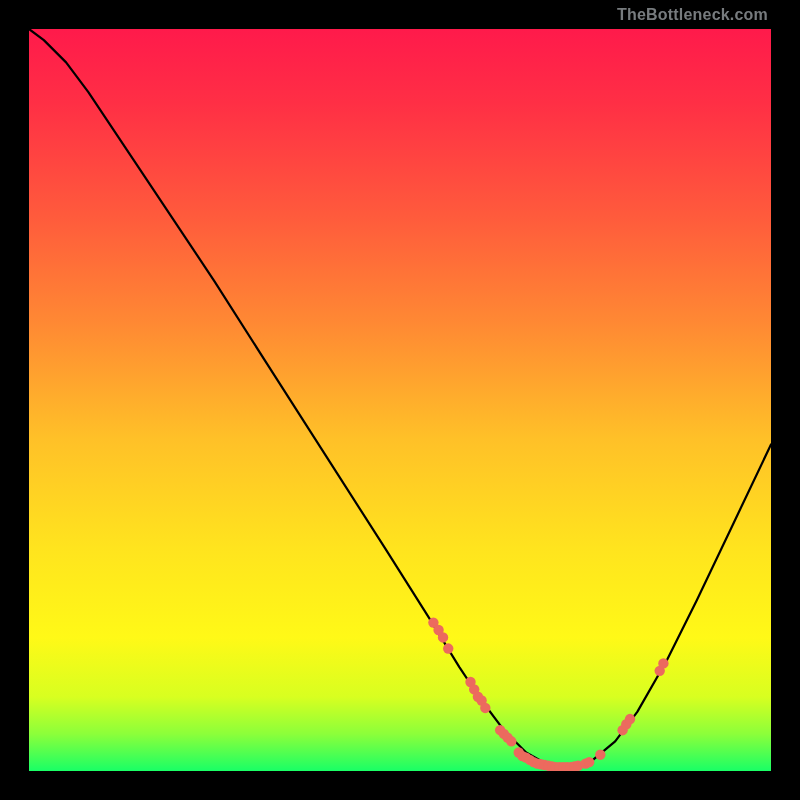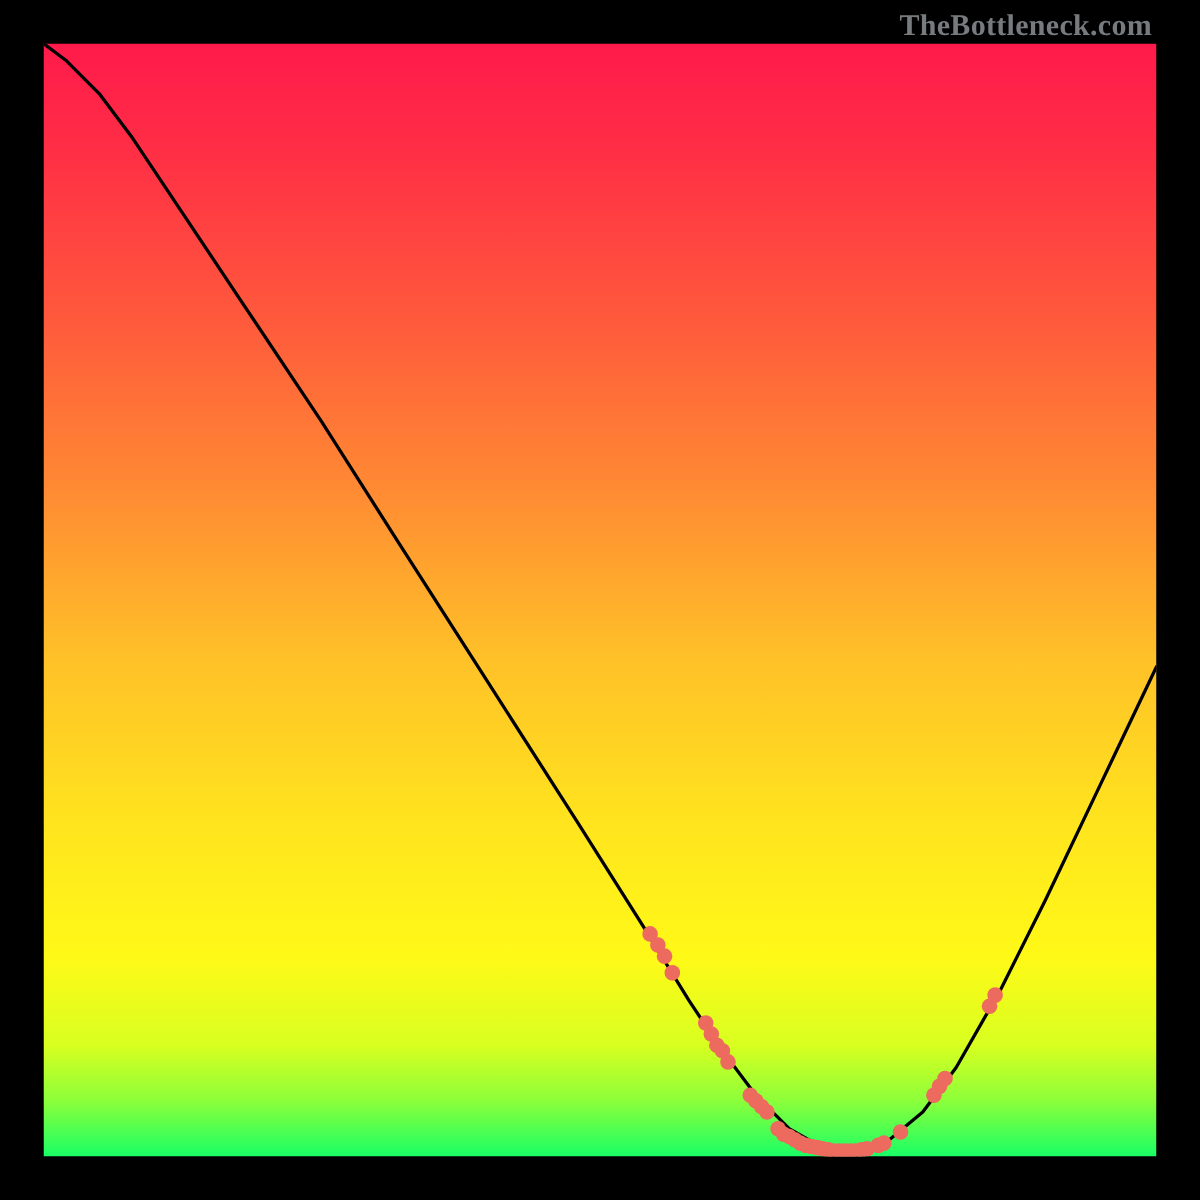--- a/index.html
+++ b/index.html
@@ -24,25 +24,24 @@
     left: 0;
     top: 0;
     width: 742px;
     height: 742px;
   }
   .watermark {
     position: absolute;
     top: 6px;
     right: 32px;
     color: #777b7e;
-    font-size: 20px;
+    font-size: 16px;
     font-weight: 600;
     letter-spacing: 0.2px;
     user-select: none;
-    font-family: Liberation Serif, serif;
   }
 </style>
 </head>
 <body>
 
 <div class="frame">
   <svg class="plot" viewBox="0 0 742 742" preserveAspectRatio="none">
     <defs>
       <linearGradient id="bg-grad" x1="0" y1="0" x2="0" y2="1">
           <stop offset="0.0%" stop-color="#ff1a4b"></stop>

